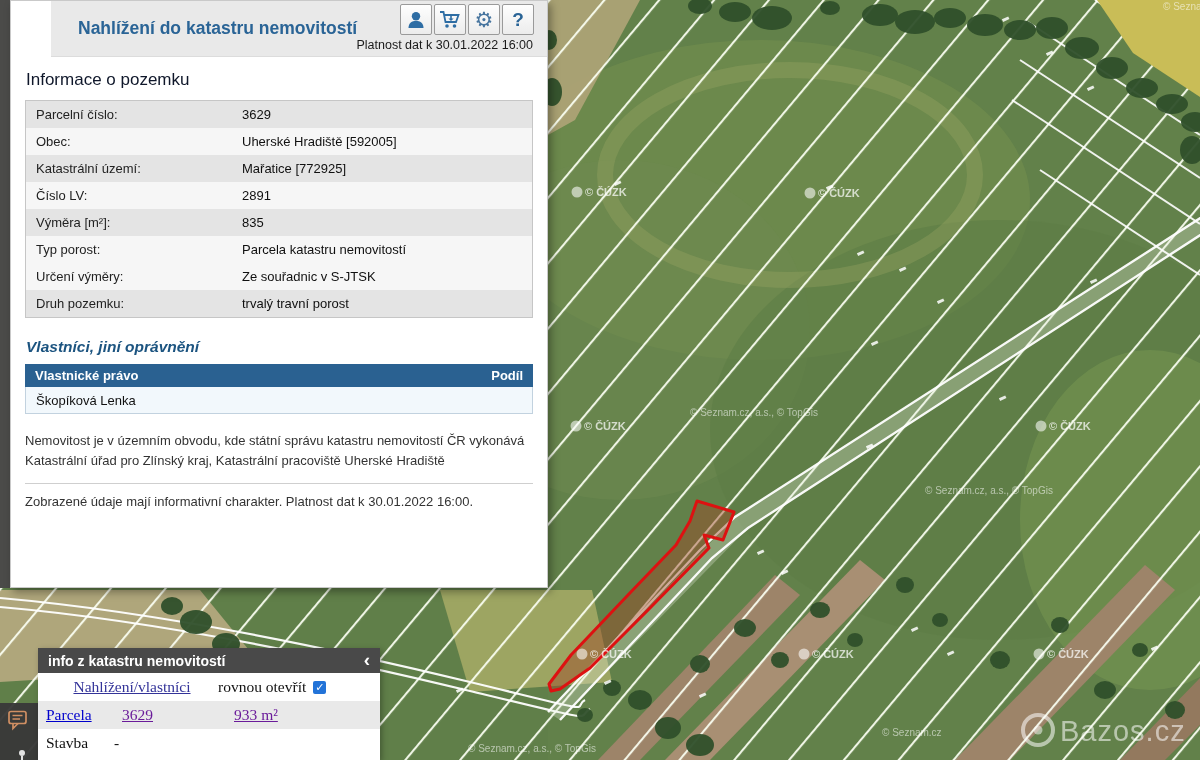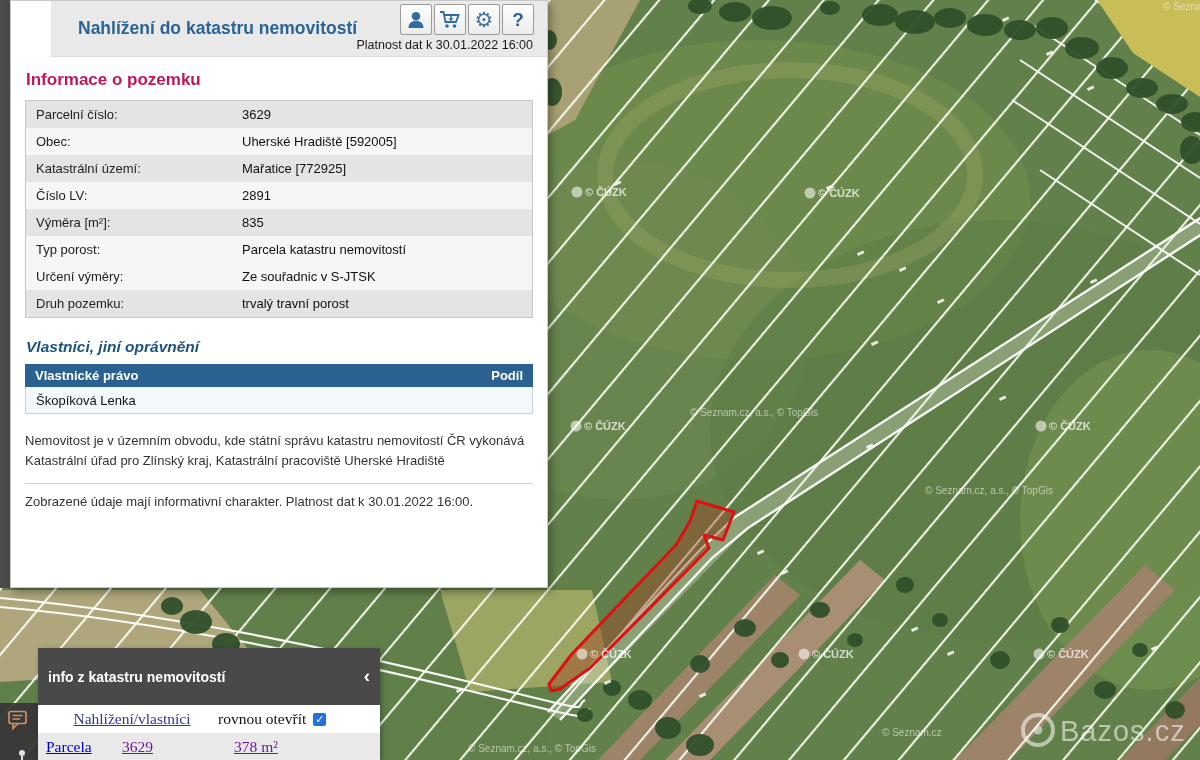--- a/index.html
+++ b/index.html
@@ -19,21 +19,21 @@
   .panel-title{position:absolute;left:27px;top:17px;font-size:17.5px;font-weight:bold;color:#2a6496;}
   .icon-btns{position:absolute;right:13px;top:3px;display:flex;gap:2px;}
   .icon-btn{width:32px;height:31px;background:linear-gradient(#fefefe,#ececec);
             border:1px solid #9a9a9a;border-radius:2px;display:flex;align-items:center;
             justify-content:center;box-sizing:border-box;cursor:pointer;}
   .gear-glyph{font-size:21px;color:#47759f;line-height:1;}
   .help-glyph{font-size:19px;font-weight:bold;color:#2a6496;line-height:1;}
   .validity{position:absolute;right:14px;top:37px;font-size:12.5px;color:#1a1a1a;}
 
   .panel-body{padding:9px 14px 0 14px;}
-  .section-title{color:#be185d;font-size:17px;font-weight:bold;margin:4px 0 10px 1px;}
+  .section-title{color:#0f172a;font-size:17px;font-weight:normal;margin:4px 0 10px 1px;}
   .info-table{border:1px solid #c6c6c6;}
   .info-row{display:flex;height:27px;align-items:center;font-size:13px;}
   .info-row.odd{background:#e4e4e4;}
   .info-row.even{background:#f6f6f6;}
   .info-label{width:206px;padding-left:10px;color:#222;flex:none;}
   .info-value{color:#101010;}
 
   .owners-title{color:#1c5480;font-size:15.5px;font-weight:bold;margin:20px 0 8px 1px;font-style:italic;}
   .owner-head{display:flex;justify-content:space-between;background:#2a6191;color:#fff;
               font-weight:bold;font-size:13px;height:23px;align-items:center;padding:0 10px;}
@@ -47,21 +47,21 @@
   
   .bottom-toolbar{position:absolute;left:0;top:703px;width:38px;height:57px;background:rgba(56,56,56,.96);}
   .chat-icon{position:absolute;left:7px;top:6px;}
   .person-dot{position:absolute;left:16px;top:46px;}
 
   
   .info-box{position:absolute;left:38px;top:648px;width:342px;height:112px;background:#fff;
             font-family:"Liberation Serif",serif;box-shadow:2px 2px 6px rgba(0,0,0,.3);}
   .ib-header{height:25px;background:rgba(62,62,62,.94);color:#fff;
              font-family:"Liberation Sans",sans-serif;font-weight:bold;font-size:14px;
-             display:flex;align-items:center;justify-content:space-between;padding:16px 10px;}
+             display:flex;align-items:center;justify-content:space-between;padding:0 10px;}
   .ib-chevron{font-size:19px;font-weight:bold;cursor:pointer;line-height:1;margin-top:-2px;}
   .ib-row{display:flex;align-items:center;height:28px;padding-left:8px;font-size:15.5px;color:#111;}
   .ib-row.alt{background:#e9e9e9;gap:8px;}
   .ib-c1{width:68px;flex:none;}
   .ib-c2{width:104px;flex:none;}
   .ib-span{width:172px;flex:none;text-align:center;}
   .lnk{text-decoration:underline;cursor:pointer;}
   .lnk-nav{color:#333399;}
   .lnk-blue{color:#0000cc;}
   .lnk-purple{color:#6a1b9a;}
@@ -334,19 +334,19 @@
     <span class="ib-chevron">‹</span>
   </div>
   <div class="ib-row">
     <span class="ib-span lnk lnk-nav">Nahlížení/vlastníci</span>
     <span>rovnou otevřít</span>
     <span class="checkbox">✓</span>
   </div>
   <div class="ib-row alt">
     <span class="ib-c1"><span class="lnk lnk-blue">Parcela</span></span>
     <span class="ib-c2"><span class="lnk lnk-purple">3629</span></span>
-    <span><span class="lnk lnk-purple">378 m²</span></span>
+    <span><span class="lnk lnk-purple">933 m²</span></span>
   </div>
   <div class="ib-row">
     <span class="ib-c1">Stavba</span>
     <span class="ib-c2">-</span>
   </div>
 </div>
 
 </body></html>

